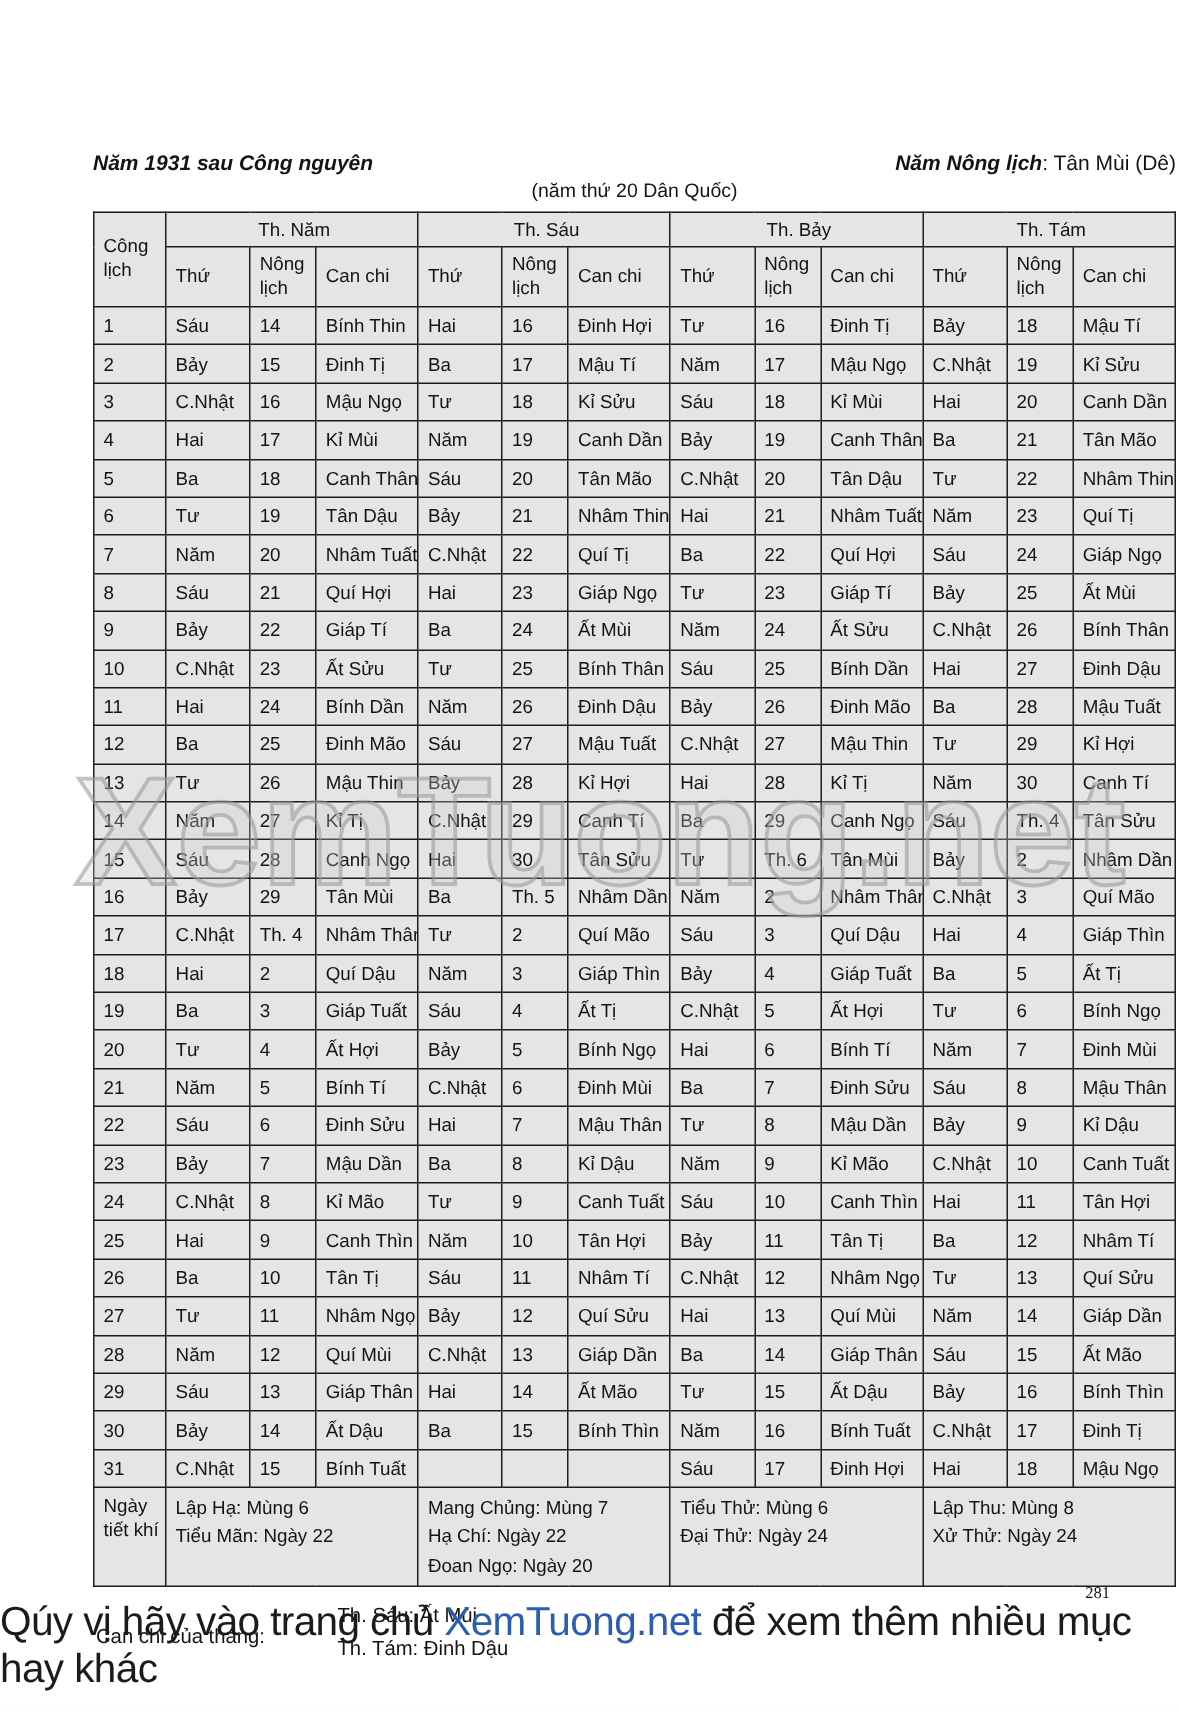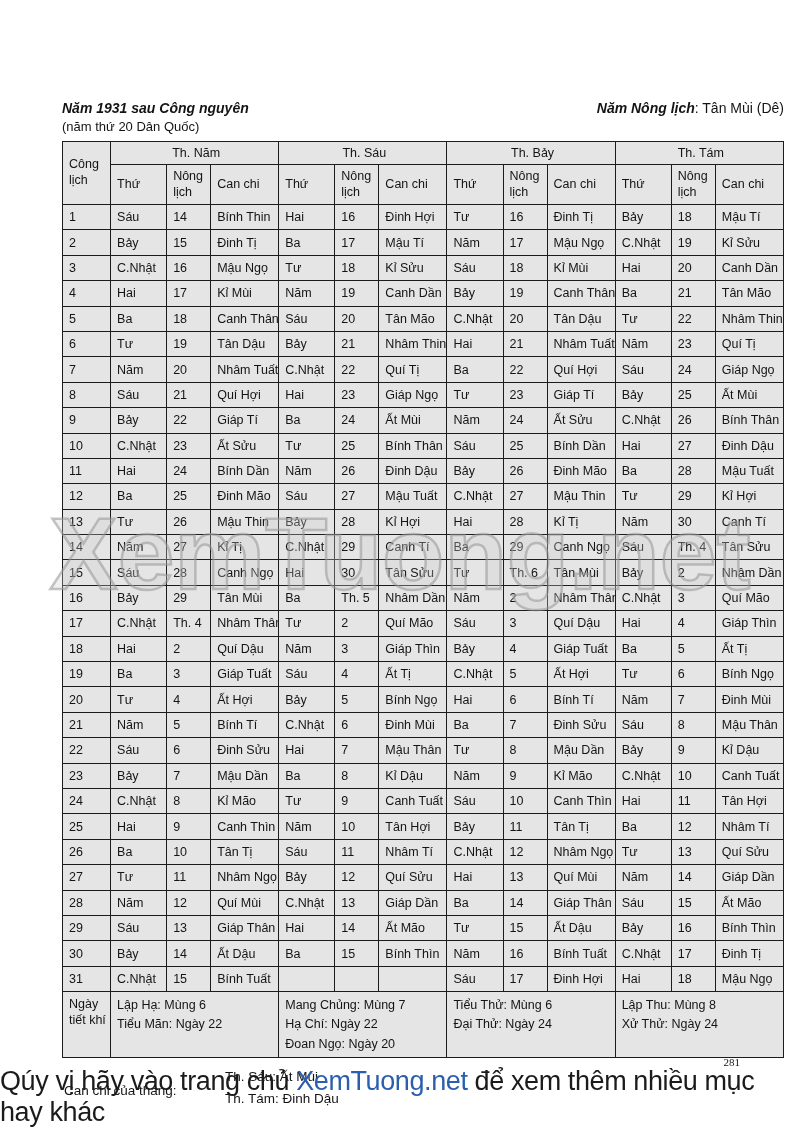--- a/index.html
+++ b/index.html
@@ -3,21 +3,21 @@
 <meta charset="utf-8">
 <style>
   html,body{margin:0;padding:0;background:#fff;}
   .page{position:relative;width:786px;height:1141px;background:#fff;
         font-family:"Liberation Sans",sans-serif;color:#141414;overflow:hidden;}
   .content{position:absolute;left:62px;top:100px;width:722px;}
   .titles{display:flex;justify-content:space-between;align-items:baseline;font-size:14px;gap:48px;}
   .t-left{font-weight:bold;font-style:italic;}
   .t-right .lbl{font-weight:bold;font-style:italic;}
   .t-right .val{font-weight:normal;}
-  .subtitle{font-size:13px;margin-top:3px;}
+  .subtitle{font-size:13px;margin-top:3px;text-align:center;}
   table{border-collapse:collapse;table-layout:fixed;width:722px;margin-top:7px;
         font-size:12.5px;background:#e5e5e5;}
   th,td{border:1px solid #1c1c1c;padding:1px 3px 1px 6px;text-align:left;
         vertical-align:middle;font-weight:normal;white-space:nowrap;overflow:hidden;}
   th.corner{white-space:normal;text-align:left;vertical-align:middle;line-height:1.25;}
   th.mh{text-align:center;height:20px;}
   th.sh{height:37px;white-space:normal;line-height:1.25;vertical-align:middle;}
   tbody td{height:22.4px;}
   td.tk{height:60px;vertical-align:top;padding-top:4px;line-height:1.55;white-space:nowrap;}
   td.tklabel{white-space:normal;vertical-align:top;padding-top:4px;line-height:1.3;}

